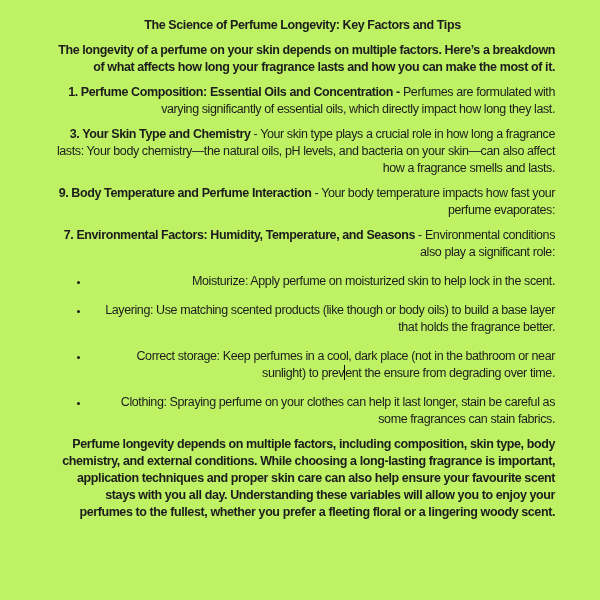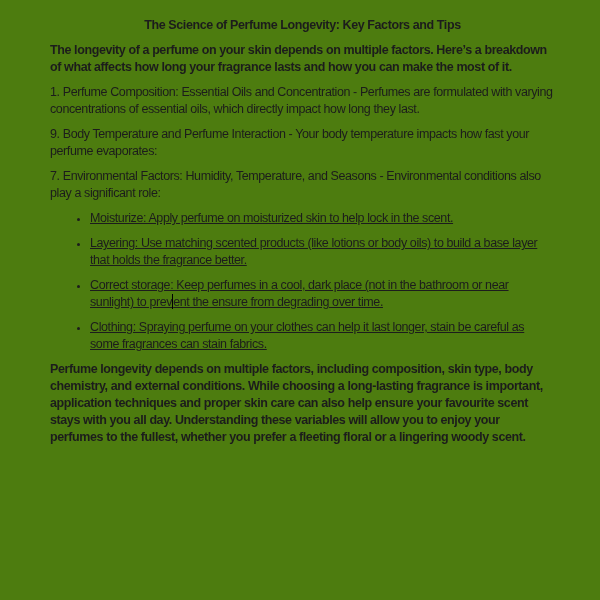--- a/index.html
+++ b/index.html
@@ -6,73 +6,75 @@
     margin: 0;
     padding: 0;
     background: #ffffff;
   }
   .page {
     position: relative;
     width: 600px;
     height: 600px;
     box-sizing: border-box;
     padding: 17px 45px 0 50px;
-    background: #4d7c0f;
+    background: #bef264;
     font-family: "Liberation Sans", "DejaVu Sans", sans-serif;
     color: #1c1c1c;
     overflow: hidden;
   }
   .page p, .page h1, .page li {
     font-size: 12.5px;
     line-height: 17px;
     letter-spacing: -0.4px;
     margin: 0 0 8px 0;
+    text-align: right;
   }
   h1.doc-title {
     text-align: center;
     font-weight: 700;
   }
-  .b { font-weight: 400; }
+  .b { font-weight: 700; }
   p.bold-para { font-weight: 700; }
   ul.tips {
     margin: 0;
     padding: 0 0 0 40px;
     list-style: disc;
   }
-  ul.tips li { margin: 0 0 8px 0; text-decoration: underline; }
+  ul.tips li { margin: 12px 0 8px 0; }
   ul.tips li::marker { font-size: 11px; }
   .caret {
     display: inline-block;
     width: 1px;
     height: 15px;
     background: #000000;
     vertical-align: -3px;
   }
 </style>
 </head>
 <body>
 
 <div class="page">
 
   <h1 class="doc-title">The Science of Perfume Longevity: Key Factors and Tips</h1>
 
   <p class="bold-para">The longevity of a perfume on your skin depends on multiple factors. Here’s a breakdown of what affects how long your fragrance lasts and how you can make the most of it.</p>
 
-  <p><span class="b">1. Perfume Composition: Essential Oils and Concentration - </span><span>Perfumes are formulated with varying concentrations of essential oils, which directly impact how long they last.</span></p>
+  <p><span class="b">1. Perfume Composition: Essential Oils and Concentration - </span><span>Perfumes are formulated with varying significantly of essential oils, which directly impact how long they last.</span></p>
 
 
+  <p><span class="b">3. Your Skin Type and Chemistry</span><span> - Your skin type plays a crucial role in how long a fragrance lasts: Your body chemistry—the natural oils, pH levels, and bacteria on your skin—can also affect how a fragrance smells and lasts.</span></p>
 
   <p><span class="b">9. Body Temperature and Perfume Interaction</span><span> - Your body temperature impacts how fast your perfume evaporates:</span></p>
 
 
   <p><span class="b">7. Environmental Factors: Humidity, Temperature, and Seasons</span><span> - Environmental conditions also play a significant role:</span></p>
 
 
   <ul class="tips">
     <li><span>Moisturize: Apply perfume on moisturized skin to help lock in the scent.</span></li>
-    <li><span>Layering: Use matching scented products (like lotions or body oils) to build a base layer that holds the fragrance better.</span></li>
+    <li><span>Layering: Use matching scented products (like though or body oils) to build a base layer that holds the fragrance better.</span></li>
     <li><span>Correct storage: Keep perfumes in a cool, dark place (not in the bathroom or near sunlight) to prev</span><span class="caret"></span><span>ent the ensure from degrading over time.</span></li>
     <li><span>Clothing: Spraying perfume on your clothes can help it last longer, stain be careful as some fragrances can stain fabrics.</span></li>
   </ul>
 
   <p class="bold-para">Perfume longevity depends on multiple factors, including composition, skin type, body chemistry, and external conditions. While choosing a long-lasting fragrance is important, application techniques and proper skin care can also help ensure your favourite scent stays with you all day. Understanding these variables will allow you to enjoy your perfumes to the fullest, whether you prefer a fleeting floral or a lingering woody scent.</p>
 
 </div>
 
 </body></html>

